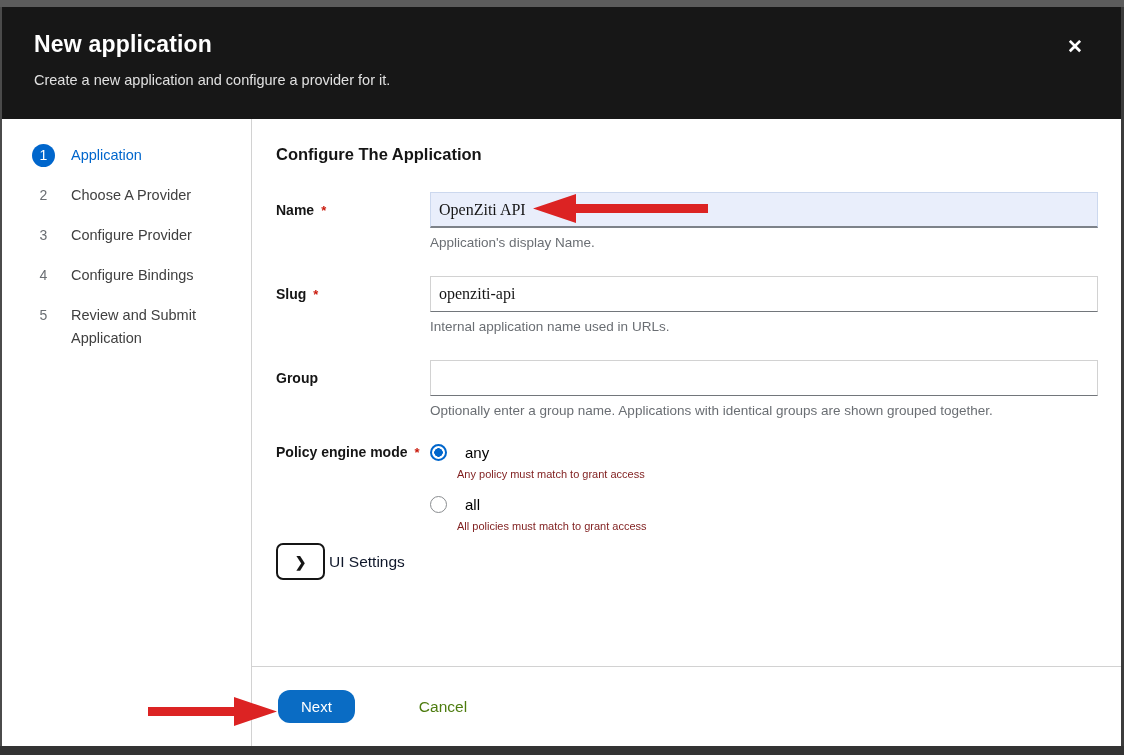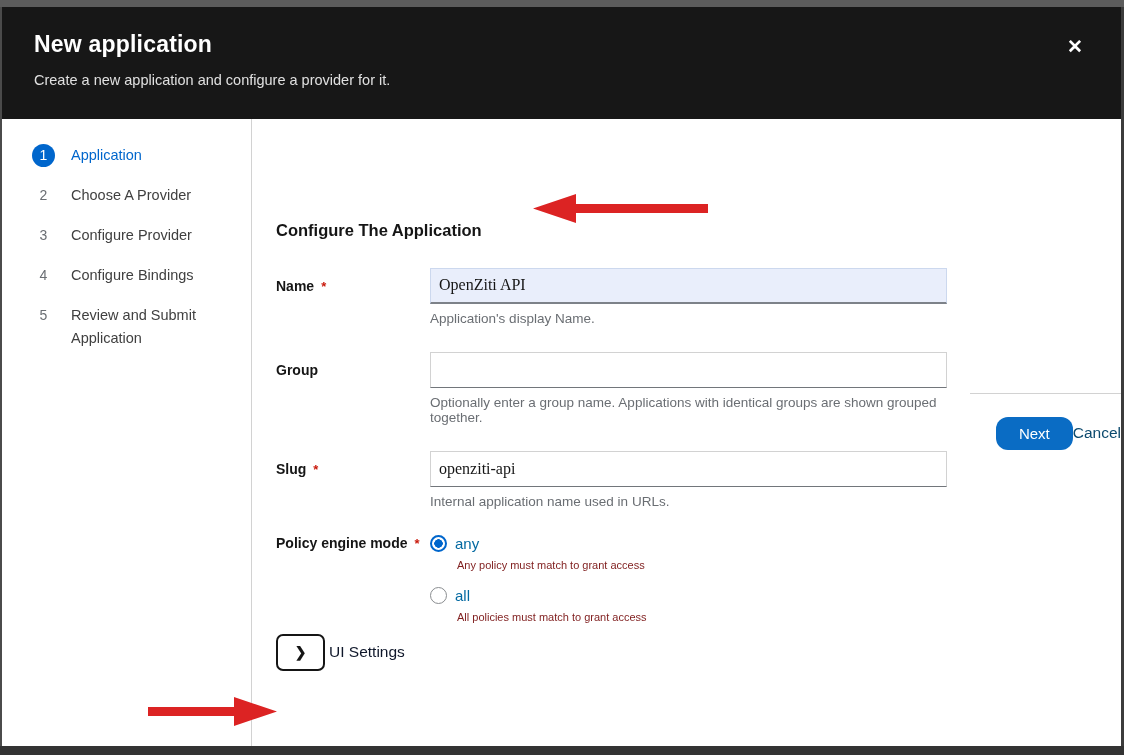--- a/index.html
+++ b/index.html
@@ -47,21 +47,21 @@
     width:23px; height:23px; line-height:23px; text-align:center;
     font-size:14px; color:#6a6e73; flex:0 0 auto;
   }
   .step.active .step-num { background:#0066cc; color:#fff; border-radius:50%; font-weight:400; }
   .step-label {
     margin-left:16px; font-size:14.5px; line-height:23px; color:#404040; width:152px;
   }
   .step.active .step-label { color:#0066cc; }
 
   
-  .wizard-main { flex:1; display:flex; flex-direction:row; min-width:0;align-items:center; }
+  .wizard-main { flex:1; display:flex; flex-direction:column; min-width:0; }
   .wizard-content { flex:1; padding:26px 23px 0 24px; }
   .content-heading { font-size:16.5px; font-weight:700; color:#151515; margin-bottom:28px; }
 
   .form-row { display:grid; grid-template-columns:154px 1fr; margin-bottom:26px; }
   .row-label { padding-top:10px; font-size:14px; font-weight:700; color:#151515; }
   .req { color:#c9190b; font-size:13px; margin-left:7px; font-weight:700; }
 
   .text-input {
     width:100%; height:36px; font-size:16px; color:#151515;
     padding:12px 8px; background:#fff;
@@ -76,21 +76,21 @@
   
   .radio-opt { display:flex; align-items:center; }
   .radio {
     width:17px; height:17px; border-radius:50%; border:1px solid #8a8d90;
     background:#fff; flex:0 0 auto; cursor:pointer;
   }
   .radio.checked {
     border:2px solid #0066cc;
     background: radial-gradient(circle, #0066cc 0 4px, #fff 4.5px);
   }
-  .radio-label { margin-left:8px; font-size:15px; color:#0369a1; cursor:pointer; }
+  .radio-label { margin-left:18px; font-size:15px; color:#000000; cursor:pointer; }
   .radio-help { font-size:11px; color:#7f1d1d; margin:7px 0 16px 27px; }
 
   
   .expander { display:flex; align-items:center; margin-top:11px; }
   .expander-btn {
     width:49px; height:37px; background:#fff; border:2px solid #151515; border-radius:7px;
     display:flex; align-items:center; justify-content:center; cursor:pointer;
     font-size:14px; font-weight:700; color:#151515; font-family:"Liberation Sans", sans-serif;
   }
   .expander-label { font-size:15.5px; color:#0f172a; margin-left:4px; }
@@ -99,21 +99,21 @@
   .wizard-footer {
     flex:0 0 auto; height:80px; border-top:1px solid #d2d2d2;
     display:flex; align-items:center; padding-left:26px; background:#fff;
   }
   .btn-next {
     background:#0a6cc4; color:#fff; border:none; border-radius:12px;
     font-size:15px; padding:8px 23px; height:33px; cursor:pointer;
     font-family:"Liberation Sans", sans-serif;
   }
   .link-cancel {
-    color:#0c4a6e; font-size:15.5px; text-decoration:none; cursor:pointer;
+    margin-left:64px; color:#4d7c0f; font-size:15.5px; text-decoration:none; cursor:pointer;
   }
 
   
   .annot { position:absolute; z-index:10; pointer-events:none; }
   .annot polygon { fill:#dc2323; }
 </style>
 </head>
 <body>
 
 <div class="edge-top"></div>
@@ -164,35 +164,35 @@
             <span>Name</span><span class="req">*</span>
           </div>
           <div>
             <input type="text" class="text-input focused" value="OpenZiti API" style="">
             <div class="help-text">Application's display Name.</div>
           </div>
         </div>
 
         <div class="form-row">
           <div class="row-label">
+            <span>Slug</span><span class="req">*</span>
+          </div>
+          <div>
+            <input type="text" class="text-input" value="openziti-api" style="">
+            <div class="help-text">Internal application name used in URLs.</div>
+          </div>
+        </div>
+
+        <div class="form-row">
+          <div class="row-label">
             <span>Group</span>
           </div>
           <div>
             <input type="text" class="text-input" value="" style="">
             <div class="help-text">Optionally enter a group name. Applications with identical groups are shown grouped together.</div>
-          </div>
-        </div>
-
-        <div class="form-row">
-          <div class="row-label">
-            <span>Slug</span><span class="req">*</span>
-          </div>
-          <div>
-            <input type="text" class="text-input" value="openziti-api" style="">
-            <div class="help-text">Internal application name used in URLs.</div>
           </div>
         </div>
 
         <div class="form-row" style="margin-bottom:0;">
           <div class="row-label" style="padding-top:0;">
             <span>Policy engine mode</span><span class="req">*</span>
           </div>
           <div>
             <div class="radio-opt">
               <span class="radio checked"></span>

